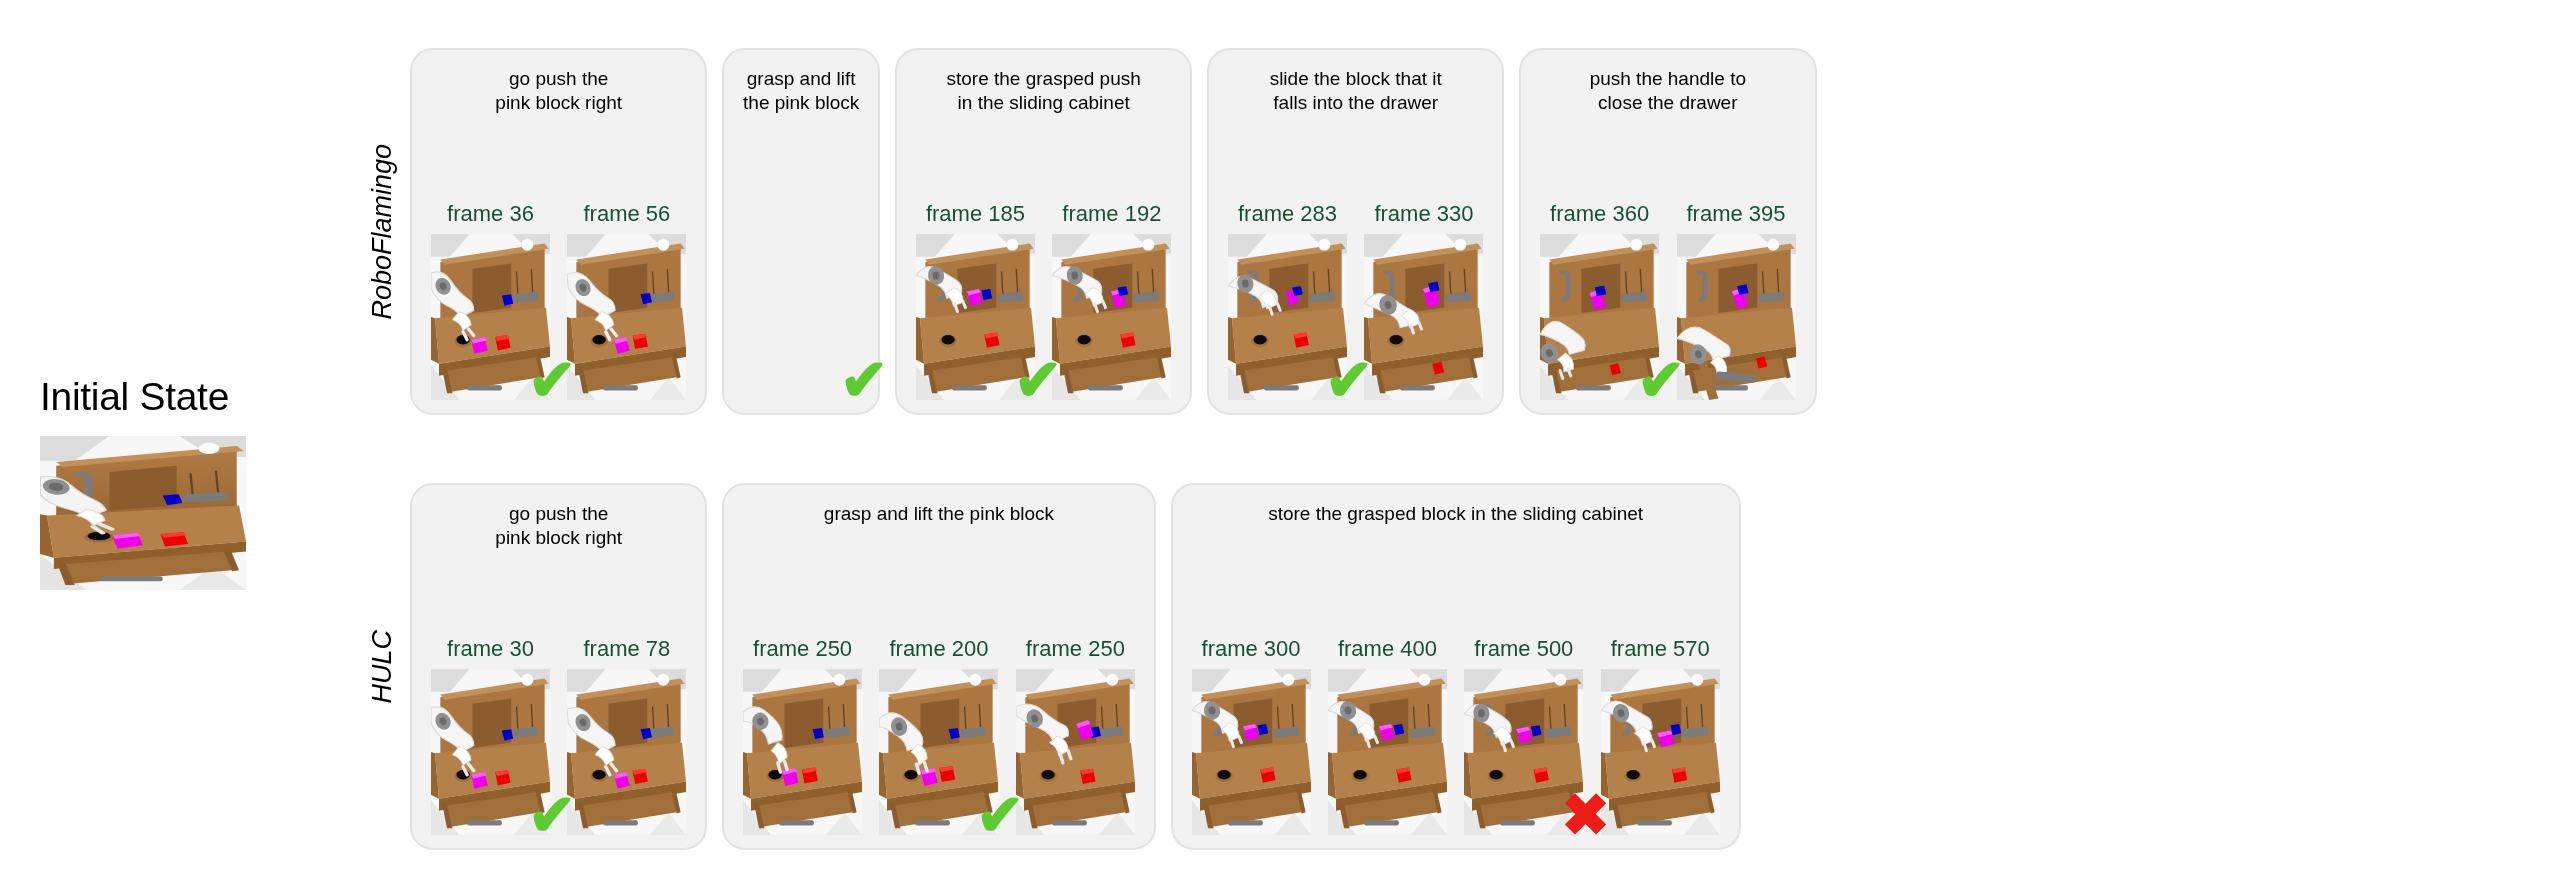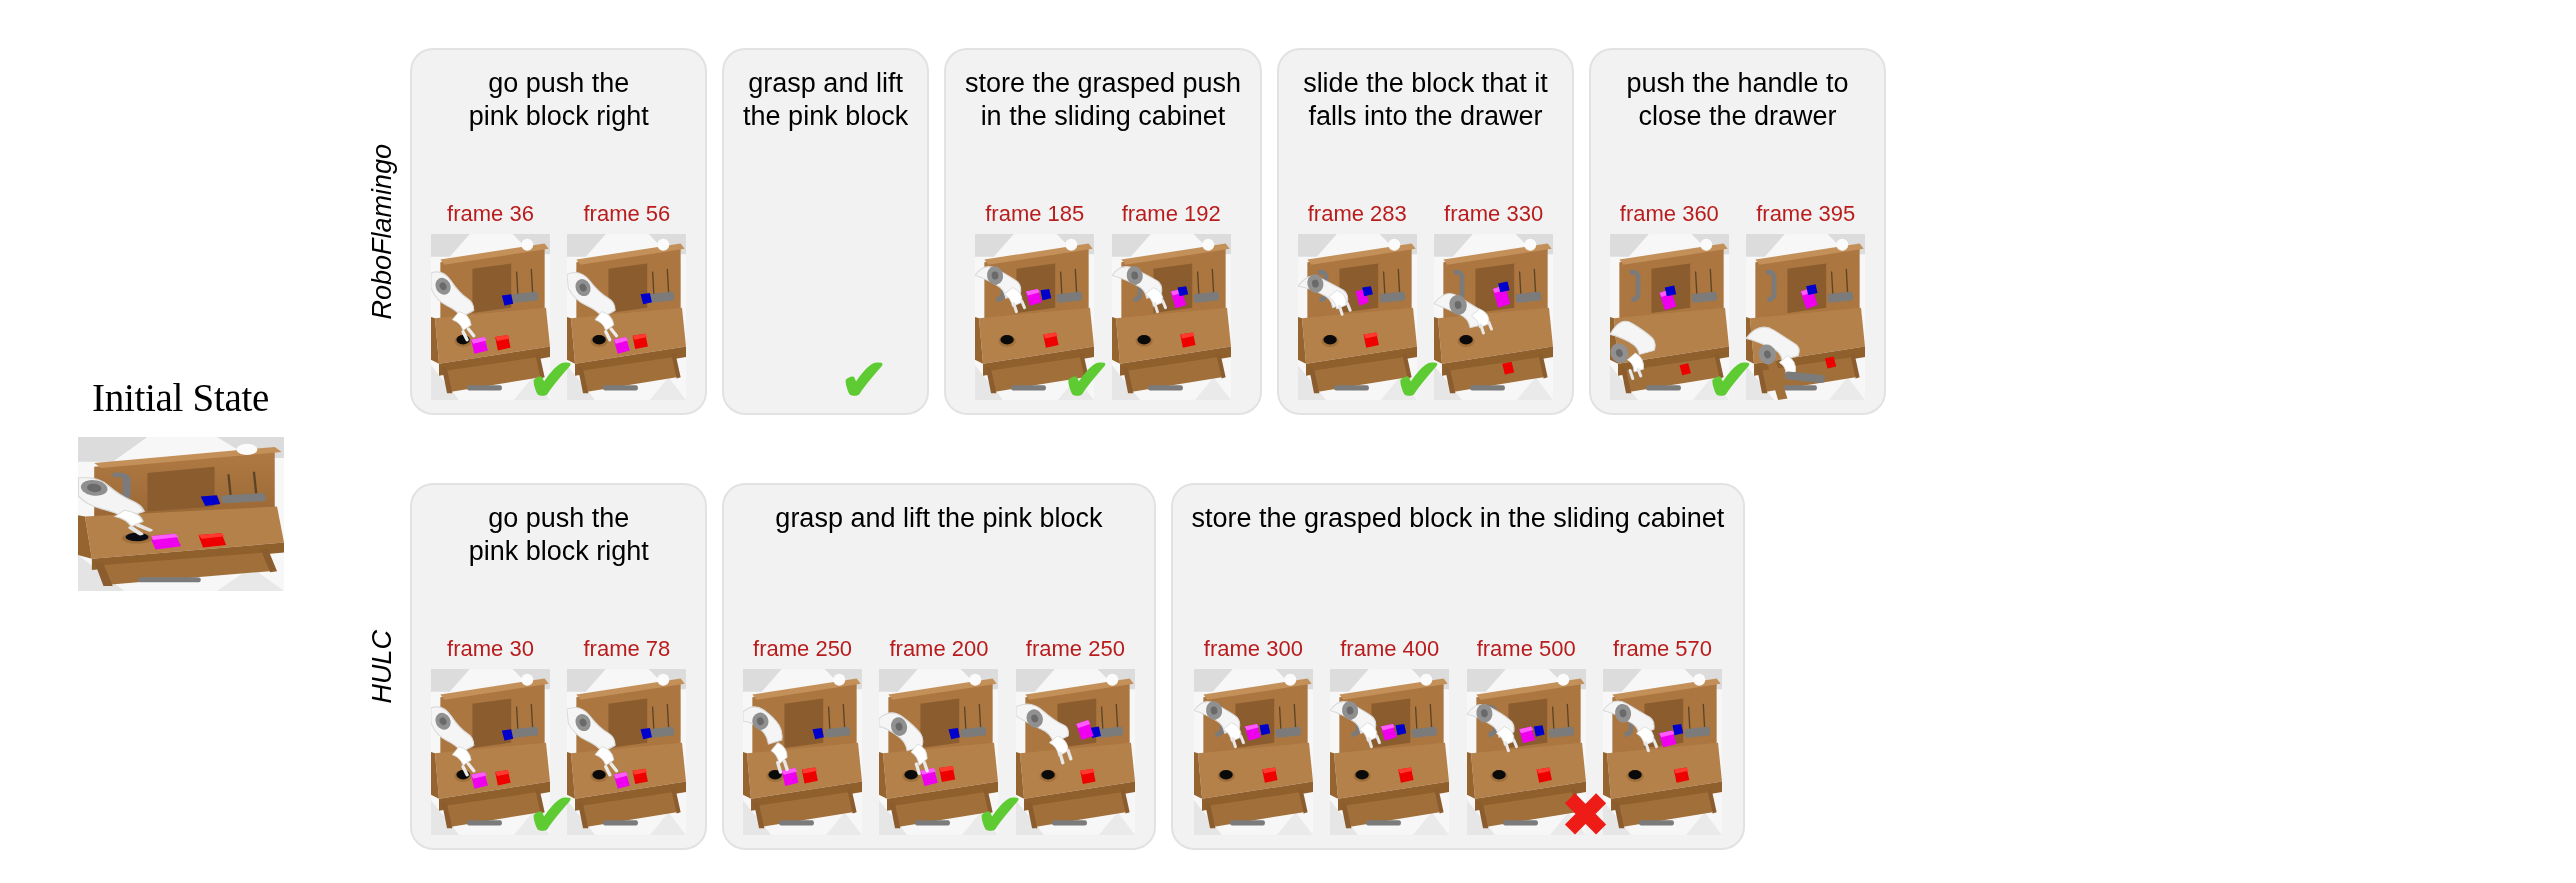--- a/index.html
+++ b/index.html
@@ -9,21 +9,21 @@
     font-family: "Liberation Sans", sans-serif;
     overflow: hidden;
   }
   .page { position: relative; width: 2576px; height: 884px; }
 
   
   .initial-state {
     position: absolute;
     left: 40px; top: 375px;
     width: 281px;
-    display: flex; flex-direction: column; align-items: center; font-family: Liberation Serif, serif;
+    display: flex; flex-direction: column; 
   }
   .initial-state-title {
     font-size: 39px; color: #000; letter-spacing: -0.3px;
     margin-bottom: 17.4px; white-space: nowrap;
   }
   .initial-thumb { width: 206px; height: 154px; }
 
   
   .row { position: absolute; display: flex; align-items: flex-start; }
   .row-top { left: 355px; top: 48px; }
@@ -52,31 +52,31 @@
     border: 2px solid #e2e2e2;
     border-radius: 23px;
     padding: 17.4px 19px 13.4px 19px;
     display: flex; flex-direction: column; align-items: center;
     position: relative;
   }
   .panel-top { height: 367px; }
   .panel-bottom { height: 367px; }
 
   .instruction {
-    font-size: 27px; line-height: 1.22; color: #000;
+    font-size: 19px; line-height: 1.22; color: #000;
     text-align: center; white-space: pre-line;
     margin-bottom: 6.7px;
   }
   .frames {
     display: flex; gap: 17.4px; align-items: flex-start;
     margin-top: auto;
   }
   .frame-col { display: flex; flex-direction: column; align-items: center; }
   .frame-label {
-    font-size: 22px; color: #b91c1c; margin-bottom: 6.7px; white-space: nowrap;
+    font-size: 22px; color: #14532d; margin-bottom: 6.7px; white-space: nowrap;
   }
   .thumb { width: 119px; height: 166px; display: block; }
 
   .verdict {
     position: absolute;
     bottom: 4px;
     font-size: 58px;
     line-height: 1;
     font-weight: bold;
   }

